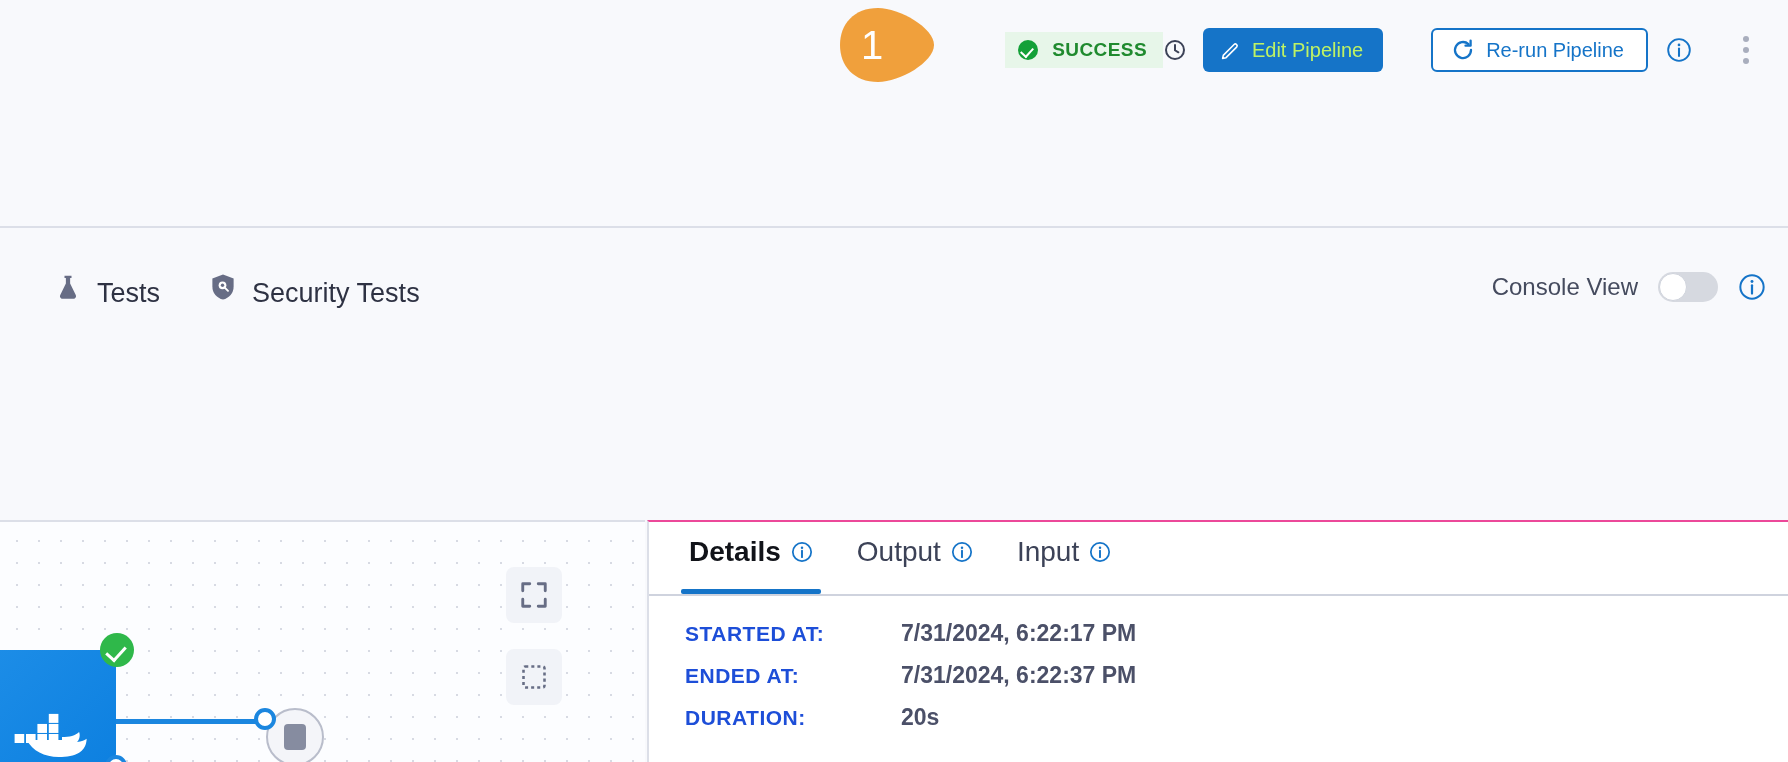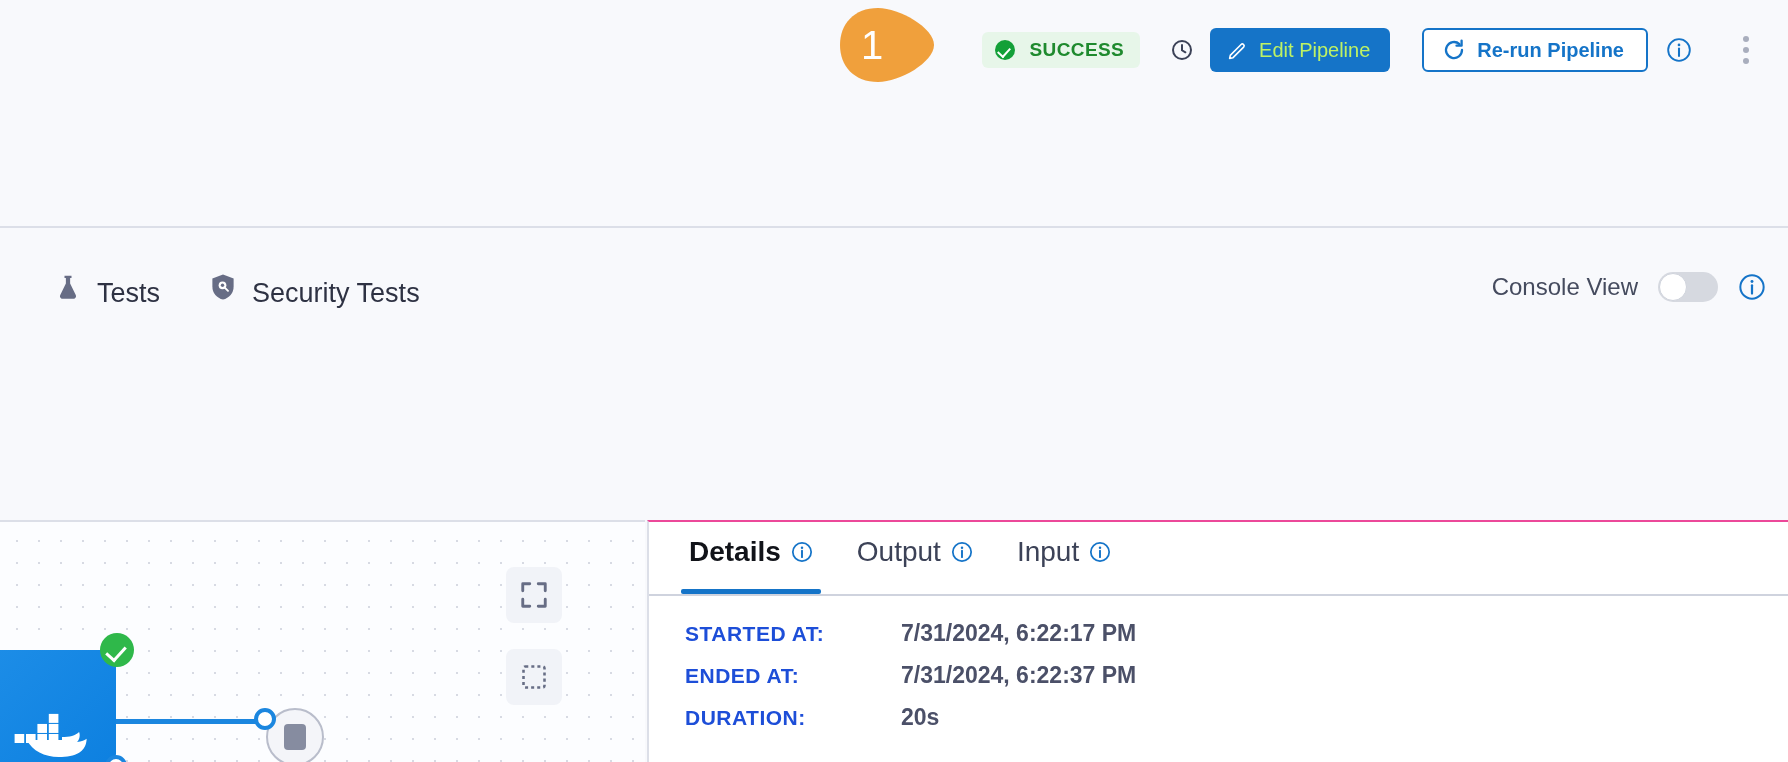--- a/index.html
+++ b/index.html
@@ -16,23 +16,22 @@
     position: absolute; left: 0; top: 0; width: 1788px; height: 100px;
     background: #f8f9fc;
   }
   .header-right {
     position: absolute; right: 0; top: 0; height: 100px;
     display: flex; align-items: center; gap: 0;
     padding-right: 22px;
   }
   .status-badge {
     display: flex; align-items: center; gap: 14px;
-    background: #e7f6e9; border-radius: 6px;
+    background: #e7f6e9; border-radius: 0;
     padding: 7px 16px 7px 13px;
-    margin-right: 30px;
   }
   .status-badge .label {
     color: #1f8a2e; font-size: 19px; font-weight: bold; letter-spacing: .4px;
   }
   .check-circle {
     width: 20px; height: 20px; border-radius: 50%;
     background: #13a038; position: relative; flex: none;
   }
   .check-circle::after {
     content: ""; position: absolute; left: 5px; top: 4.5px;
@@ -48,21 +47,21 @@
     display: flex; align-items: center; gap: 11px;
     height: 44px; border-radius: 6px; font-size: 20px;
     cursor: pointer; white-space: nowrap;
   }
   .btn-primary {
     background: #1574c8; color: #bef264; padding: 0 20px 0 17px;
     border: none; font-weight: 500;
   }
   .btn-outline {
     background: #fff; color: #1574c8; padding: 0 22px 0 18px;
-    border: 2px solid #1574c8; font-weight: bold; margin-left: 32px;
+    border: 2px solid #1574c8; font-weight: normal; margin-left: 48px;
   }
   .icon-btn-info {
     width: 26px; height: 26px; margin-left: 18px; cursor: pointer; flex: none;
   }
   .kebab {
     width: 40px; height: 44px; margin-left: 34px;
     display: flex; flex-direction: column; align-items: center;
     justify-content: center; gap: 5px; cursor: pointer;
   }
   .kebab span {

